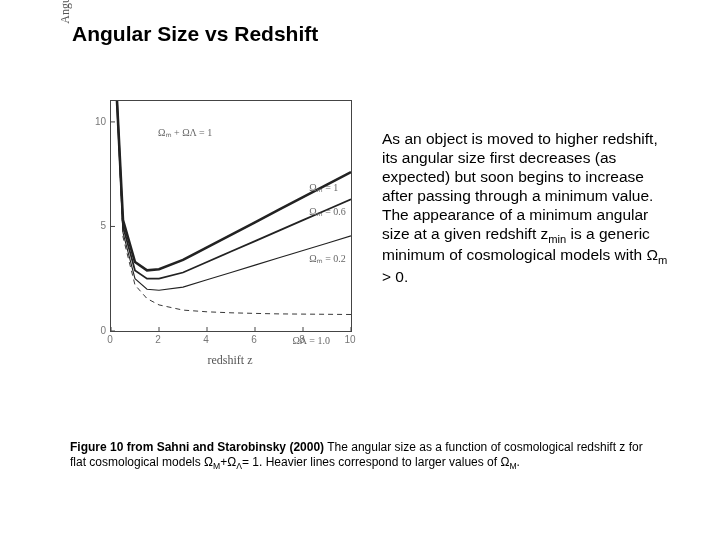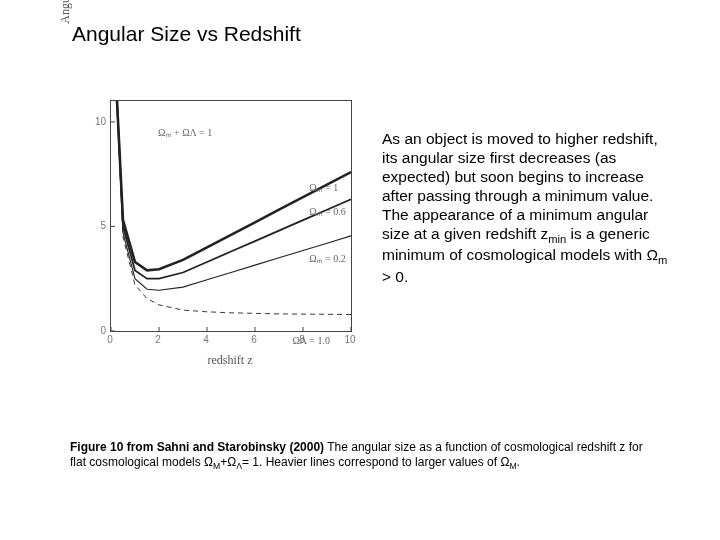--- a/index.html
+++ b/index.html
@@ -11,20 +11,21 @@
     background: #fff;
     color: #000;
     position: relative;
     overflow: hidden;
   }
   .title {
     position: absolute;
     top: 22px;
     left: 72px;
     font-size: 21px;
+    font-weight: bold;
   }
   .chart-wrap {
     position: absolute;
     top: 90px;
     left: 60px;
     width: 300px;
     height: 280px;
   }
   .plot-area {
     position: absolute;

